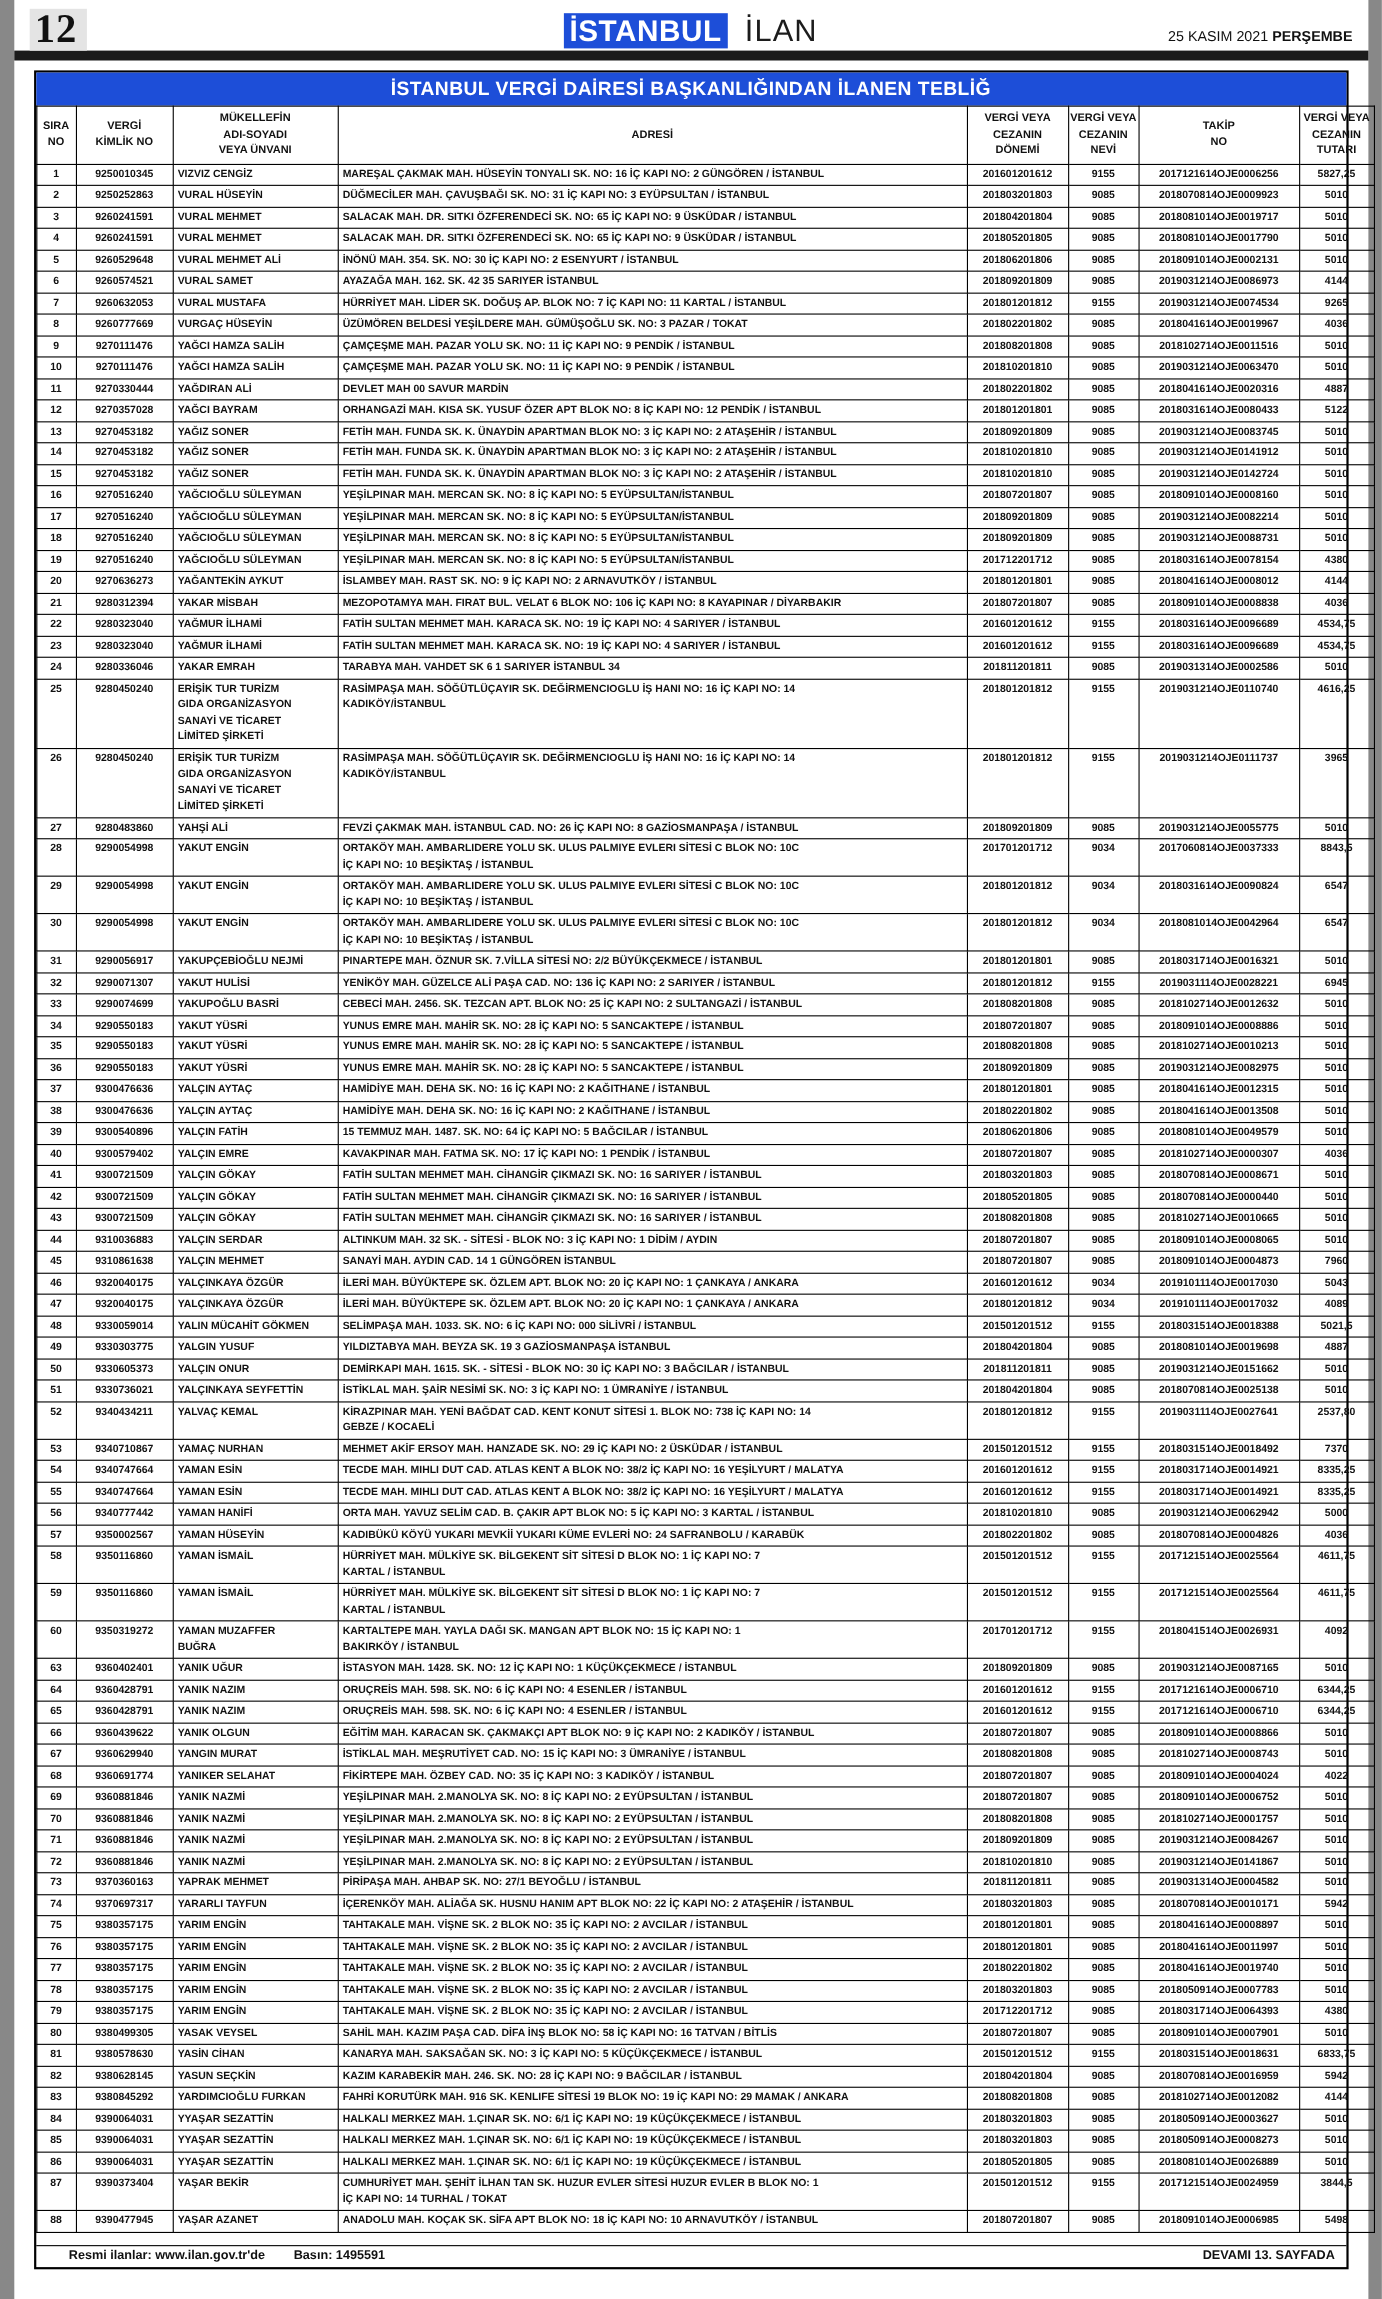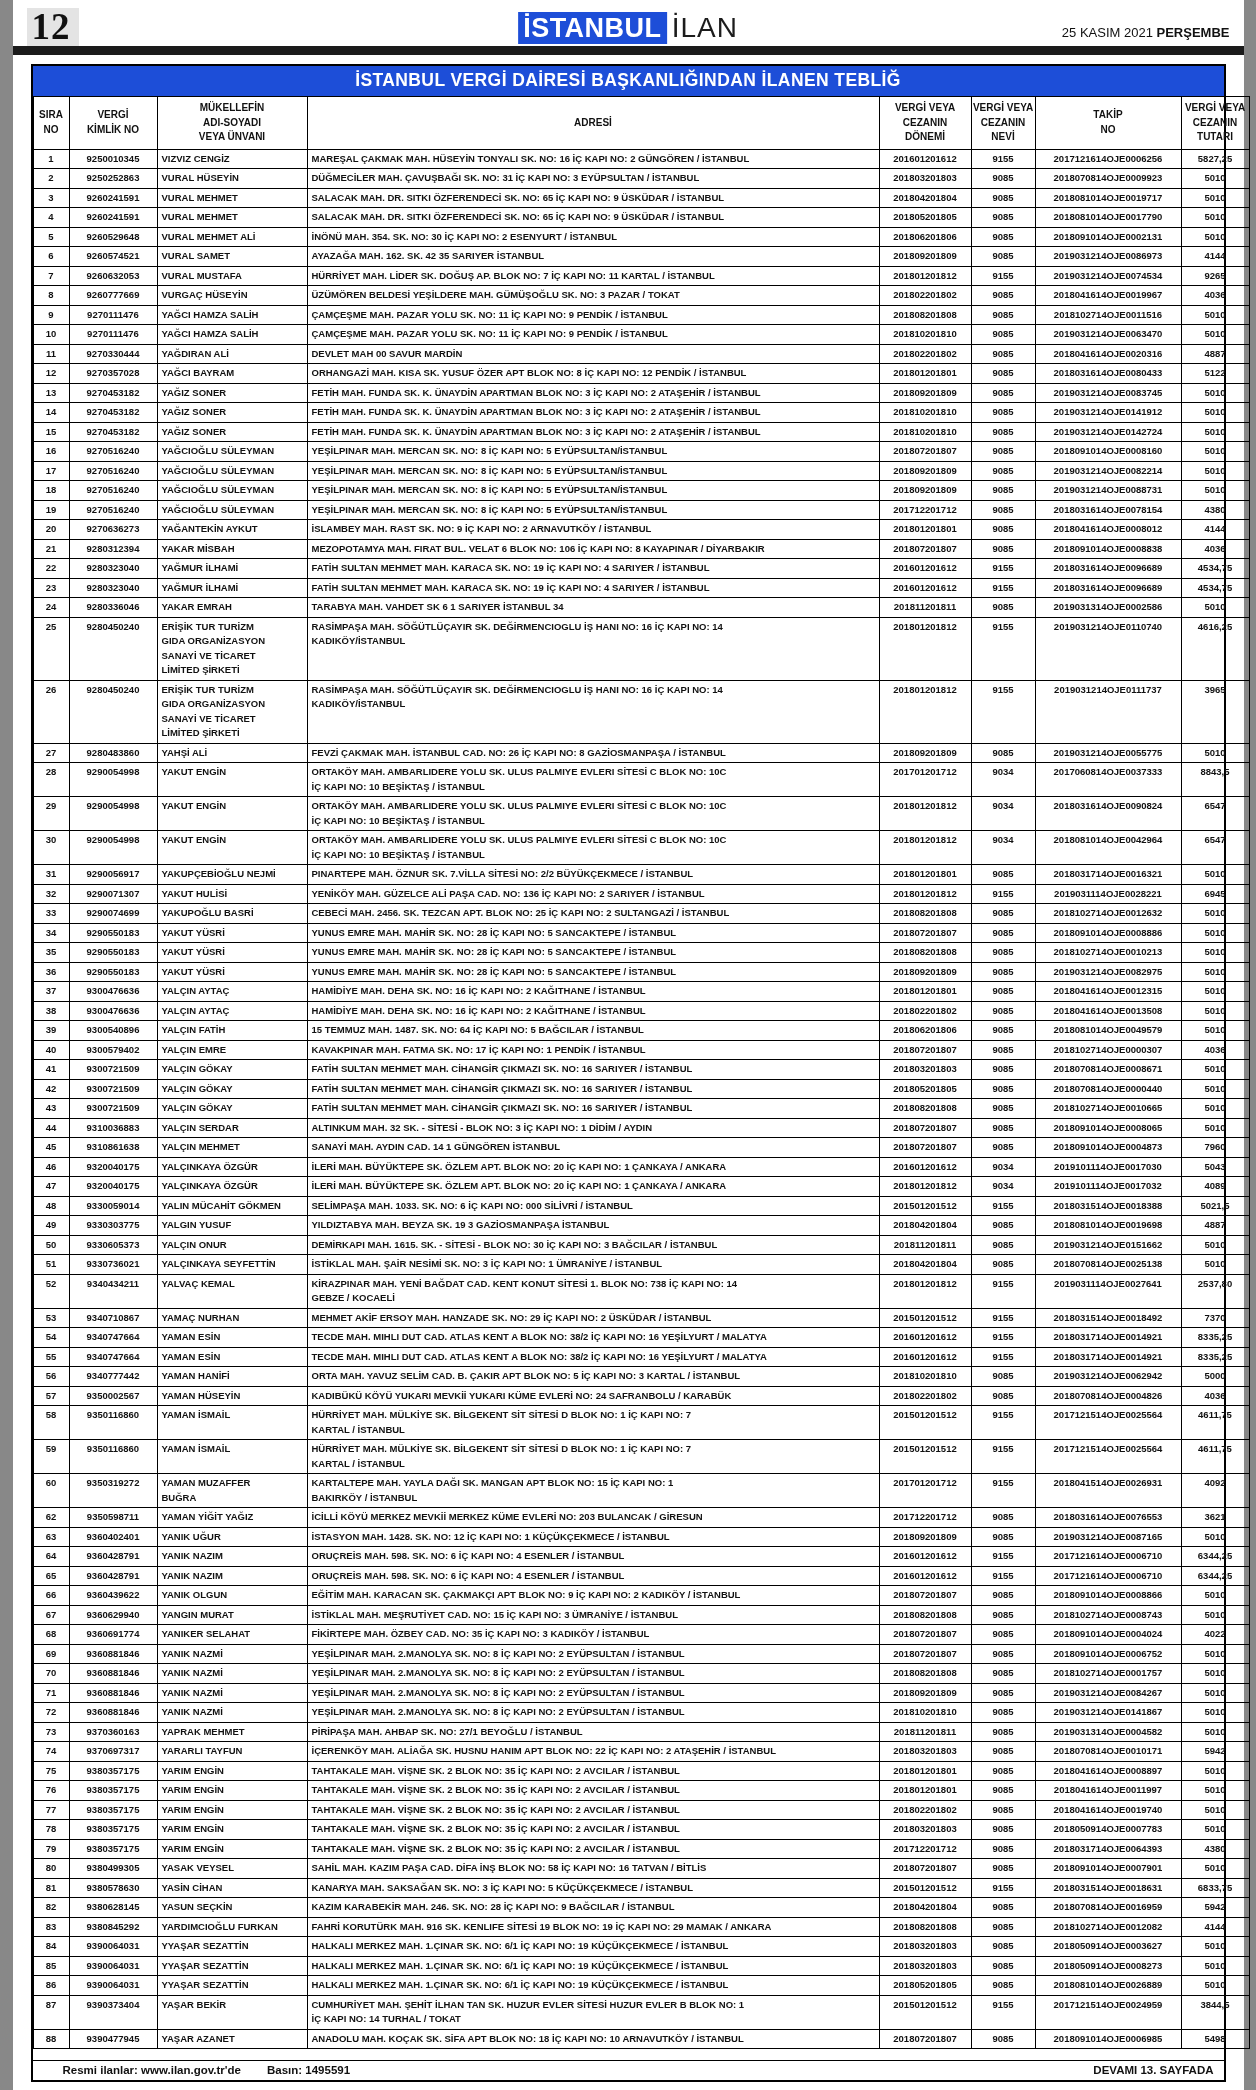--- a/index.html
+++ b/index.html
@@ -48,21 +48,21 @@
     font-size: 27px;
     line-height: 30px;
     padding: 1px 5px;
     letter-spacing: 0.5px;
   }
   .logo-secondary {
     color: #1c1c1c;
     font-weight: 400;
     font-size: 28px;
     line-height: 30px;
-    padding-left: 5px;
+    padding-left: 16px;
     letter-spacing: 1px;
   }
   .issue-date { font-size: 13px; padding-bottom: 6px; white-space: nowrap; }
   .issue-date .weekday { font-weight: 700; }
   .masthead-rule { height: 9px; background: #1b1b1b; width: 100%; }
 
   
   .frame {
     margin: 9px 18px 8px 18px;
     border: 2.5px solid #000;
@@ -797,30 +797,20 @@
             <td>YAMAN MUZAFFER
 BUĞRA</td>
             <td>KARTALTEPE MAH. YAYLA DAĞI SK. MANGAN APT BLOK NO: 15 İÇ KAPI NO: 1
 BAKIRKÖY / İSTANBUL</td>
             <td>201701201712</td>
             <td>9155</td>
             <td>2018041514OJE0026931</td>
             <td>4092</td>
           </tr>
           <tr>
-            <td>62</td>
-            <td>9350598711</td>
-            <td>YAMAN YİĞİT YAĞIZ</td>
-            <td>İCİLLİ KÖYÜ MERKEZ MEVKİİ MERKEZ KÜME EVLERİ NO: 203 BULANCAK / GİRESUN</td>
-            <td>201712201712</td>
-            <td>9085</td>
-            <td>2018031614OJE0076553</td>
-            <td>3621</td>
-          </tr>
-          <tr>
             <td>63</td>
             <td>9360402401</td>
             <td>YANIK UĞUR</td>
             <td>İSTASYON MAH. 1428. SK. NO: 12 İÇ KAPI NO: 1 KÜÇÜKÇEKMECE / İSTANBUL</td>
             <td>201809201809</td>
             <td>9085</td>
             <td>2019031214OJE0087165</td>
             <td>5010</td>
           </tr>
           <tr>

